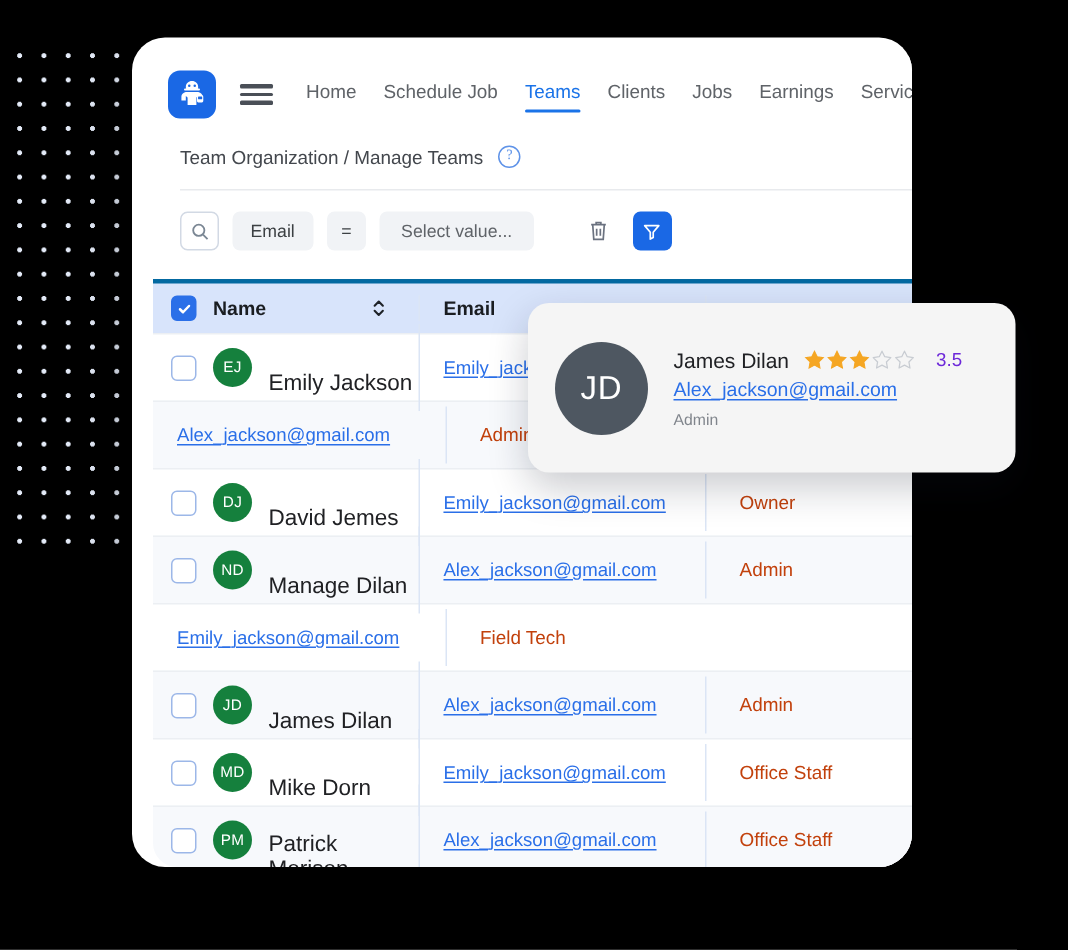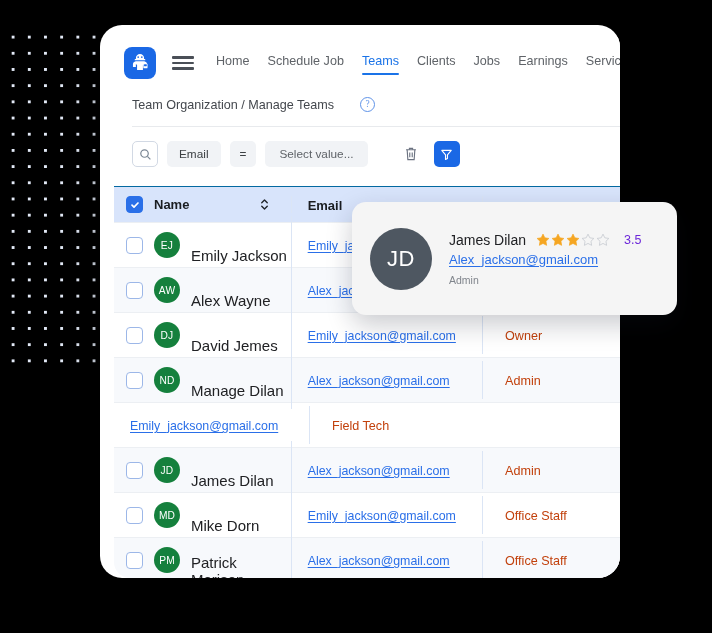--- a/index.html
+++ b/index.html
@@ -15,21 +15,21 @@
   #dotgrid {
     position: absolute; left: 0; top: 25px;
     width: 105px; height: 340px;
     background-image: radial-gradient(#e3eaf7 1.7px, transparent 1.8px);
     background-size: 16.2px 16.2px;
     background-position: 5px 4px;
   }
 
   
   #outer-panel {
-    position: absolute; left: 100px; top: 25px;
+    position: absolute; left: 88px; top: 25px;
     width: 520px; height: 553px;
     background: #ffffff;
     border-radius: 22px 22px 22px 22px;
     box-shadow: 0 18px 40px rgba(0,0,0,0.45);
     overflow: hidden;
   }
   
   #app-card {
     position: absolute; left: 14px; top: 12px;
     width: 506px; height: 541px;
@@ -62,21 +62,21 @@
     padding-bottom: 4px; position: relative; line-height: 16px;
   }
   .navlink.active { color: #1a73e8; }
   .navlink.active::after {
     content: ""; position: absolute; left: 0; right: 0; bottom: -2px;
     height: 2.2px; background: #1a73e8; border-radius: 2px;
   }
 
   
   .breadcrumb-row {
-    display: flex; align-items: center; gap: 26px;
+    display: flex; align-items: center; gap: 10px;
     padding: 8px 0 14px 18px;
   }
   .breadcrumb-text { font-size: 12.6px; color: #43474d; }
   .help-icon {
     width: 15px; height: 15px; border-radius: 50%;
     border: 1.2px solid #5f93e8; color: #5f93e8;
     font-size: 9.5px; line-height: 13px; text-align: center;
     cursor: pointer; font-family: "Liberation Serif", serif;
   }
   .divider { height: 1px; background: #e8eaed; margin: 0 0 0 18px; }
@@ -106,21 +106,21 @@
     width: 26px; height: 26px; border-radius: 5px; background: #1a68e5;
     display: flex; align-items: center; justify-content: center;
     cursor: pointer; margin-left: 2px;
   }
 
   
   .table { width: 100%; margin-top: 6px; }
   .trow { display: flex; align-items: center; height: 45px; }
   .thead {
     background: #d8e4fb; height: 36px;
-    border-top: 1px solid #0369a1;
+    border-top: 3px solid #0369a1;
   }
   .trow.even { background: #f7f9fc; }
   .trow.odd  { background: #ffffff; }
   .trow + .trow { border-top: 1px solid #eceff3; }
 
   .c-name  { width: 182px; display: flex; align-items: center; padding-left: 12px; position: relative; }
   .c-email { width: 196px; padding-left: 16px; position: relative; }
   .c-role  { width: 140px; padding-left: 22px; position: relative; }
   .c-name::after, .c-email::after {
     content: ""; position: absolute; right: 0; top: -10px; bottom: -10px;
@@ -283,25 +283,20 @@
           </div>
           <div class="c-email">
             <span class="email-link">Emily_jackson@gmail.com</span>
           </div>
           <div class="c-role">
             <span class="cell-role">Owner</span>
           </div>
         </div>
 
         <div class="trow even">
-          <div class="c-name">
-            <div class="cb"></div>
-            <div class="avatar">AW</div>
-            <span class="cell-name">Alex Wayne</span>
-          </div>
           <div class="c-email">
             <span class="email-link">Alex_jackson@gmail.com</span>
           </div>
           <div class="c-role">
             <span class="cell-role">Admin</span>
           </div>
         </div>
 
         <div class="trow odd">
           <div class="c-name">

